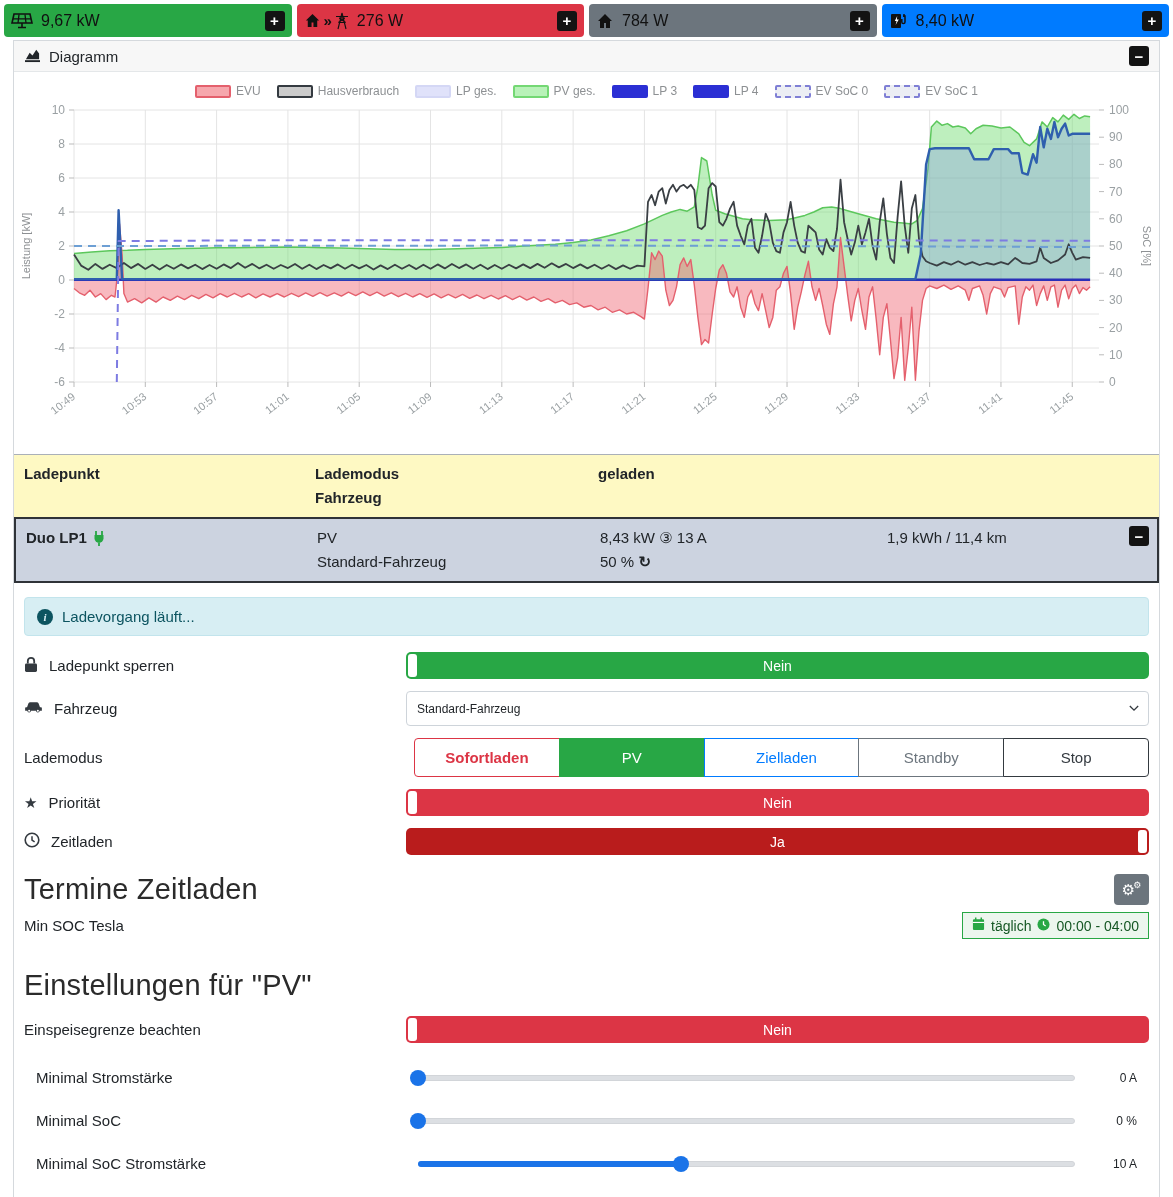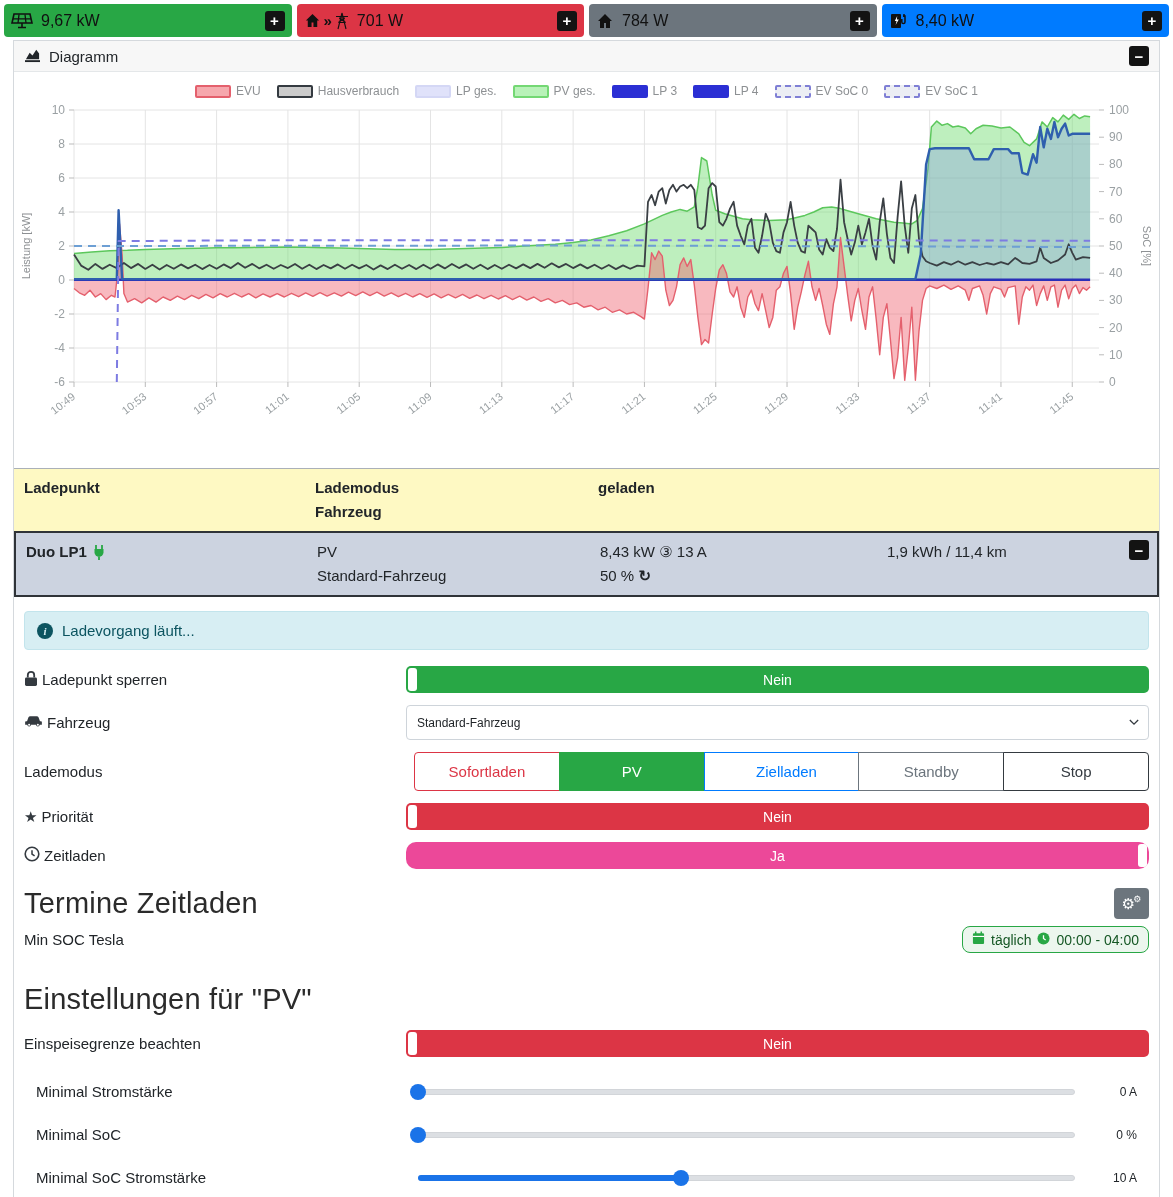--- a/index.html
+++ b/index.html
@@ -9,62 +9,62 @@
   .statbox{flex:1;display:flex;align-items:center;height:33px;border-radius:4px;padding:0 7px;color:#111;font-size:16px;}
   .statbox .icon{margin-right:8px;display:flex;align-items:center;gap:3px;}
   .statbox .plus{margin-left:auto;width:20px;height:20px;background:#131313;color:#fff;border-radius:3px;
     display:flex;align-items:center;justify-content:center;font-size:15px;font-weight:bold;line-height:1;cursor:pointer;}
   
   .main-card{margin:0 13px;border:1px solid #d5d9dd;background:#fff;}
   .card-header{display:flex;align-items:center;background:#f7f7f7;border-bottom:1px solid #e4e7e9;padding:5px 10px;font-size:15px;gap:8px;}
   .sq-btn{width:20px;height:20px;background:#131313;color:#fff;border-radius:3px;display:flex;align-items:center;justify-content:center;
     font-size:15px;font-weight:bold;line-height:1;margin-left:auto;cursor:pointer;}
   
-  .chart-wrap{padding:2px 2px 18px 2px;}
+  .chart-wrap{padding:2px 2px 4px 2px;}
   .legend{display:flex;justify-content:center;align-items:center;gap:16px;padding:10px 0 0 0;font-size:12px;color:#8d9093;flex-wrap:nowrap;}
   .legend-item{display:flex;align-items:center;gap:5px;}
   .legend-sw{width:36px;height:13px;border:2px solid;border-radius:2px;box-sizing:border-box;}
   
   .tbl{border-top:1px solid #aab0b8;}
   .tbl-head{display:grid;grid-template-columns:291px 283px 287px 240px 1fr;background:#fef9c3;
     padding:7px 10px 7px 10px;font-weight:bold;font-size:15px;line-height:1.6;}
   .tbl-row{display:grid;grid-template-columns:291px 283px 287px 240px 1fr;background:#ccd3e0;
     border:2px solid #2f3338;padding:7px 10px;font-size:15px;line-height:1.6;position:relative;}
   .cell2{white-space:pre-line;}
   .row-name{font-weight:bold;display:flex;align-items:flex-start;gap:6px;}
   .row-minus{position:absolute;right:8px;top:7px;}
   
   .controls{padding:6px 10px 0 10px;}
   .alert-info{background:#d7eef3;border:1px solid #c2e4ec;border-radius:4px;color:#0c5460;padding:10px 12px;
     margin:8px 0 16px 0;display:flex;gap:9px;align-items:center;font-size:15px;}
   .info-ic{width:16px;height:16px;border-radius:50%;background:#0c5460;color:#d7eef3;display:flex;align-items:center;justify-content:center;
     font-size:11px;font-weight:bold;font-family:"Liberation Serif",serif;font-style:italic;}
   .ctl-row{display:flex;align-items:center;margin:12px 0;}
-  .ctl-label{width:382px;min-width:382px;font-size:15px;display:flex;align-items:center;gap:4px;color:#212529;}
+  .ctl-label{width:382px;min-width:382px;font-size:15px;display:flex;align-items:center;gap:11px;color:#212529;}
   .ctl-body{flex:1;display:flex;align-items:center;position:relative;}
   .toggle{position:relative;flex:1;height:27px;border-radius:5px;color:#fff;font-size:14px;display:flex;align-items:center;justify-content:center;cursor:pointer;}
   .toggle .handle{position:absolute;top:2px;bottom:2px;width:9px;background:#fff;border-radius:3px;}
   .toggle.handle-left .handle{left:2px;}
   .toggle.handle-right .handle{right:2px;}
   .selectbox{flex:1;height:33px;border:1px solid #ced4da;border-radius:4px;background:#fff;display:flex;align-items:center;
     padding:0 26px 0 10px;font-size:12px;position:relative;cursor:pointer;}
   .selectbox svg{position:absolute;right:9px;top:13px;}
   .mode-group{flex:1;display:flex;}
   .mode-btn{flex:1;height:37px;border:1px solid #6c757d;background:#fff;font-size:15px;display:flex;align-items:center;justify-content:center;
     margin-left:-1px;cursor:pointer;}
-  .mode-btn:first-child{border-radius:4px 0 0 4px;margin-left:8px;}
+  .mode-btn:first-child{border-radius:4px 0 0 4px;margin-left:8px;font-weight:bold;}
   .mode-btn:last-child{border-radius:0 4px 4px 0;}
   .mode-btn.active{color:#fff !important;}
   .section-head{font-size:29px;font-weight:500;color:#2b2b2b;margin:18px 0 2px 0;display:flex;align-items:center;letter-spacing:.2px;}
   .gear-btn{margin-left:auto;width:35px;height:31px;background:#6c757d;border-radius:4px;color:#fff;display:flex;align-items:center;justify-content:center;cursor:pointer;}
   .gear-btn .g1{font-size:15px;line-height:1;}
   .gear-btn .g2{font-size:9px;line-height:1;margin:-8px 0 0 -2px;}
   .sched-row{display:flex;align-items:center;margin:6px 0 18px 0;}
   .sched-label{font-size:15px;}
-  .badge-schedule{margin-left:auto;border:1px solid #28a745;background:#ecf6ee;border-radius:8px;padding:4px 9px;font-size:14px;color:#155724;
+  .badge-schedule{margin-left:auto;border:1px solid #28a745;background:#ecf6ee;border-radius:0;padding:4px 9px;font-size:14px;color:#155724;
     display:flex;gap:6px;align-items:center;cursor:pointer;}
   .slider-row{display:flex;align-items:center;margin:26px 12px;}
   .slider{flex:1;position:relative;height:16px;display:flex;align-items:center;}
   .track{height:6px;width:100%;background:#dcdfe3;border:1px solid #d2d5d9;border-radius:4px;box-sizing:border-box;}
   .fill{position:absolute;left:0;height:6px;background:#1a73e8;border-radius:4px;}
   .thumb{position:absolute;width:16px;height:16px;border-radius:50%;background:#1a73e8;transform:translateX(-50%);cursor:pointer;}
   .slider-val{width:52px;text-align:right;font-size:12px;padding-left:10px;white-space:nowrap;}
 </style>
 </head>
 <body>
@@ -84,21 +84,21 @@
   <div class="statbox" style="background:#dc3545">
     <span class="icon">
       <svg width="17" height="17" viewBox="0 0 18 18">
           <path d="M2 9 9 2l7 7h-2v7h-4v-5H8v5H4V9z" fill="#111"></path>
         </svg>
       <span style="font-size:15px;font-weight:bold;color:#111">»</span>
       <svg width="14" height="18" viewBox="0 0 14 18">
           <path d="M7 1 3 17M7 1l4 16M4.2 6h5.6M3.4 10.5h7.2M3.4 10.5 9.8 6M4.2 6l6.4 4.5M1 4.5h12" stroke="#111" stroke-width="1.1" fill="none"></path>
         </svg>
     </span>
-    <span>701 W</span>
+    <span>276 W</span>
     <span class="plus">+</span>
   </div>
   <div class="statbox" style="background:#6c757d">
     <span class="icon">
       <svg width="18" height="18" viewBox="0 0 18 18">
           <path d="M2 9 9 2l7 7h-2v7h-4v-5H8v5H4V9z" fill="#111"></path>
         </svg>
     </span>
     <span>784 W</span>
     <span class="plus">+</span>
@@ -378,21 +378,21 @@
       <div class="ctl-label">
         <span>
           <svg width="16" height="16" viewBox="0 0 16 16">
               <circle cx="8" cy="8" r="6.8" stroke="#343a40" stroke-width="1.6" fill="none"></circle>
               <path d="M8 4.2V8l2.6 1.8" stroke="#343a40" stroke-width="1.5" fill="none"></path>
             </svg>
         </span>
         <span>Zeitladen</span>
       </div>
       <div class="ctl-body">
-        <div class="toggle handle-right" style="background: #ec4899; border-radius: 10px;">
+        <div class="toggle handle-right" style="background: #b91c1c;">
           <span class="handle"></span>
             <span>Ja</span>
         </div>
       </div>
     </div>
 
     <div class="section-head">
       <span>Termine Zeitladen</span>
       <span class="gear-btn">
         <span class="g1">⚙</span>

